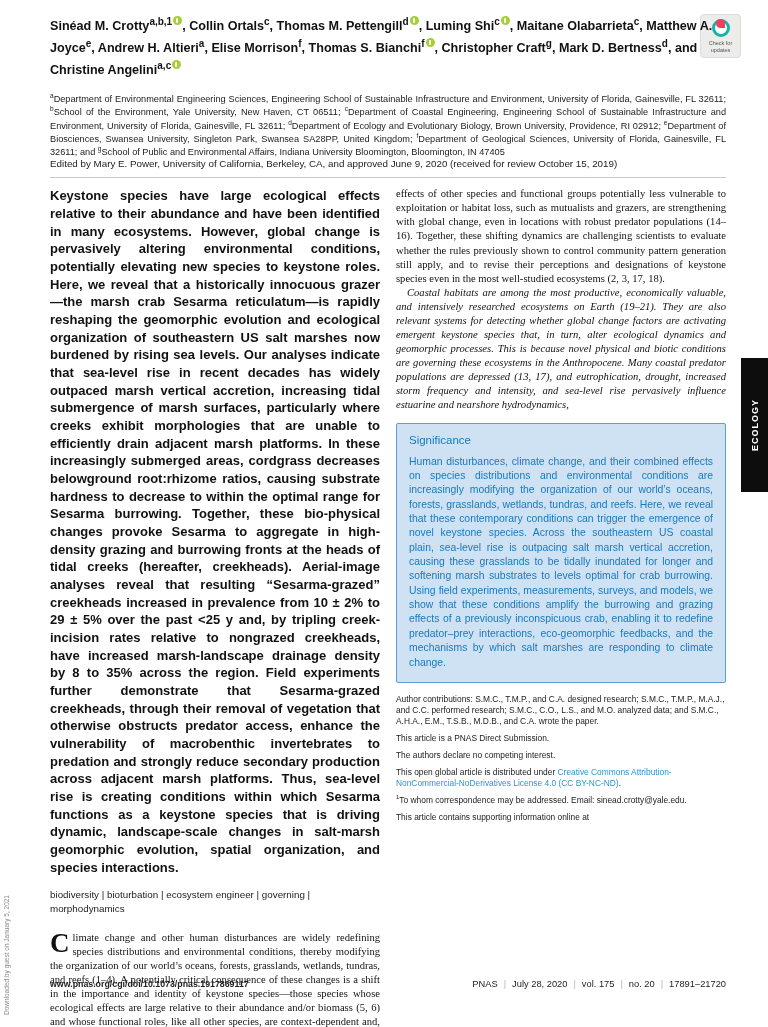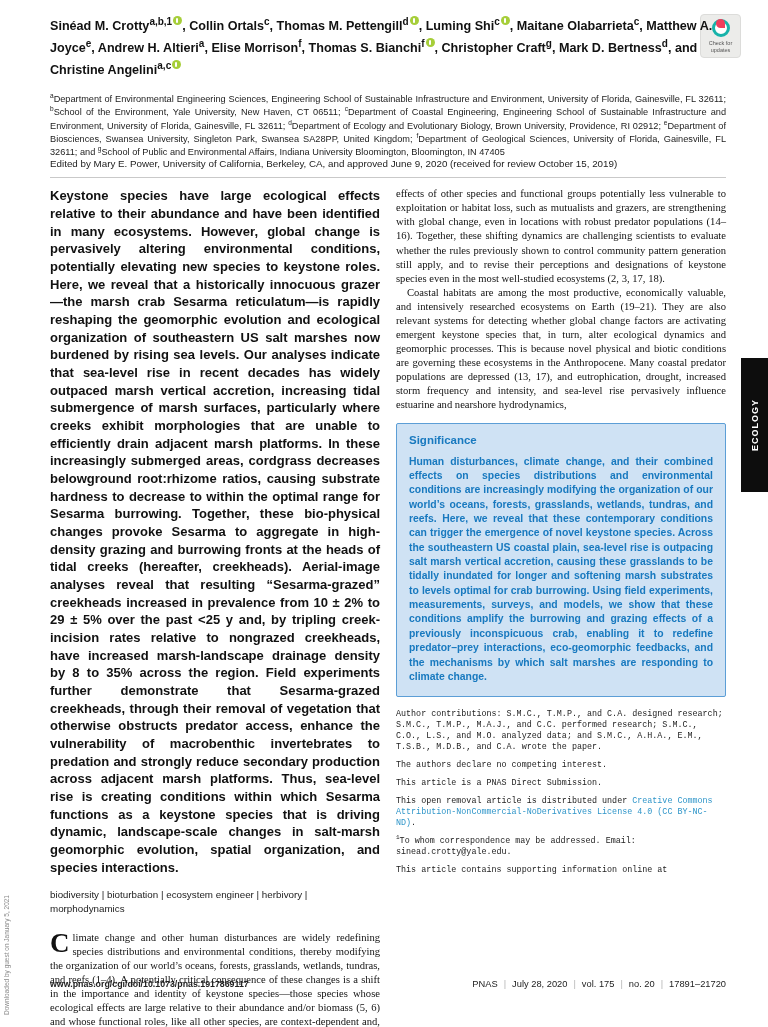--- a/index.html
+++ b/index.html
@@ -16,27 +16,27 @@
   .affiliations sup{font-size:6.5px;}
   .edited{font-size:9.8px;color:#222;}
   .rule{margin-top:8px;border-top:1px solid #c9c9c9;height:0;}
   .cols{margin-top:9px;display:grid;grid-template-columns:330px 330px;column-gap:16px;}
   .abstract{font-size:13px;line-height:1.36;font-weight:bold;text-align:justify;color:#111;}
   .keywords{margin-top:12px;font-size:9.8px;line-height:1.35;color:#222;}
   .bodytext{font-family:"Liberation Serif",serif;font-size:10.6px;line-height:1.33;text-align:justify;color:#111;}
   .left-body{margin-top:16px;}
   .dropcap{float:left;font-family:"Liberation Serif",serif;font-weight:bold;font-size:27px;line-height:22px;
            padding-right:3px;padding-top:1px;}
-  .indent{text-indent:11px;}
+  .indent{text-indent:11px;font-style:italic;}
   .sig-box{margin-top:10px;background:#cfe2f4;border:1.5px solid #5c9ed6;border-radius:2px;
            padding:10px 12px 12px 12px;color:#1879bf;}
-  .sig-head{font-size:11.5px;font-weight:bold;margin-bottom:9px;}
-  .sig-text{font-size:10.4px;line-height:1.38;font-weight:bold;text-align:justify;}
+  .sig-head{font-size:11.5px;font-weight:normal;margin-bottom:9px;}
+  .sig-text{font-size:10.4px;line-height:1.38;font-weight:normal;text-align:justify;}
   .footnotes{margin-top:10px;font-size:8.4px;line-height:1.32;color:#222;}
-  .footnote{margin-bottom:5px;font-family:Liberation Mono, monospace;}
+  .footnote{margin-bottom:5px;}
   .footnote sup{font-size:6px;}
   .fn-link{color:#2e95c9;cursor:pointer;text-align:right;}
   .footer{position:absolute;left:50px;right:42px;top:979px;display:flex;justify-content:space-between;
           align-items:baseline;font-size:9.3px;color:#222;}
   .footer .doi{font-weight:bold;font-size:8.8px;}
   .footer .sep{color:#b5b5b5;margin:0 6px;}
   .footer .bold{font-weight:normal;}
   .eco-tab{position:absolute;right:0;top:358px;width:27px;height:134px;background:#0d0d0d;
            display:flex;align-items:center;justify-content:center;}
   .eco-label{writing-mode:vertical-rl;transform:rotate(180deg);color:#fff;font-size:9px;
@@ -76,40 +76,40 @@
 
     <div class="affiliations"><sup>a</sup><span>Department of Environmental Engineering Sciences, Engineering School of Sustainable Infrastructure and Environment, University of Florida, Gainesville, FL 32611; </span><sup>b</sup><span>School of the Environment, Yale University, New Haven, CT 06511; </span><sup>c</sup><span>Department of Coastal Engineering, Engineering School of Sustainable Infrastructure and Environment, University of Florida, Gainesville, FL 32611; </span><sup>d</sup><span>Department of Ecology and Evolutionary Biology, Brown University, Providence, RI 02912; </span><sup>e</sup><span>Department of Biosciences, Swansea University, Singleton Park, Swansea SA28PP, United Kingdom; </span><sup>f</sup><span>Department of Geological Sciences, University of Florida, Gainesville, FL 32611; and </span><sup>g</sup><span>School of Public and Environmental Affairs, Indiana University Bloomington, Bloomington, IN 47405</span></div>
 
     <div class="edited">Edited by Mary E. Power, University of California, Berkeley, CA, and approved June 9, 2020 (received for review October 15, 2019)</div>
 
     <div class="rule"></div>
 
     <div class="cols">
       <div>
         <div class="abstract">Keystone species have large ecological effects relative to their abundance and have been identified in many ecosystems. However, global change is pervasively altering environmental conditions, potentially elevating new species to keystone roles. Here, we reveal that a historically innocuous grazer—the marsh crab Sesarma reticulatum—is rapidly reshaping the geomorphic evolution and ecological organization of southeastern US salt marshes now burdened by rising sea levels. Our analyses indicate that sea-level rise in recent decades has widely outpaced marsh vertical accretion, increasing tidal submergence of marsh surfaces, particularly where creeks exhibit morphologies that are unable to efficiently drain adjacent marsh platforms. In these increasingly submerged areas, cordgrass decreases belowground root:rhizome ratios, causing substrate hardness to decrease to within the optimal range for Sesarma burrowing. Together, these bio-physical changes provoke Sesarma to aggregate in high-density grazing and burrowing fronts at the heads of tidal creeks (hereafter, creekheads). Aerial-image analyses reveal that resulting “Sesarma-grazed” creekheads increased in prevalence from 10 ± 2% to 29 ± 5% over the past &lt;25 y and, by tripling creek-incision rates relative to nongrazed creekheads, have increased marsh-landscape drainage density by 8 to 35% across the region. Field experiments further demonstrate that Sesarma-grazed creekheads, through their removal of vegetation that otherwise obstructs predator access, enhance the vulnerability of macrobenthic invertebrates to predation and strongly reduce secondary production across adjacent marsh platforms. Thus, sea-level rise is creating conditions within which Sesarma functions as a keystone species that is driving dynamic, landscape-scale changes in salt-marsh geomorphic evolution, spatial organization, and species interactions.</div>
-        <div class="keywords">biodiversity | bioturbation | ecosystem engineer | herbivory | morphodynamics</div>
+        <div class="keywords">biodiversity | bioturbation | ecosystem engineer | governing | morphodynamics</div>
         <div class="bodytext left-body">
           <span class="dropcap">C</span><span>limate change and other human disturbances are widely redefining species distributions and environmental conditions, thereby modifying the organization of our world’s oceans, forests, grasslands, wetlands, tundras, and reefs (1–4). A potentially critical consequence of these changes is a shift in the importance and identity of keystone species—those species whose ecological effects are large relative to their abundance and/or biomass (5, 6) and whose functional roles, like all other species, are context-dependent and, hence, sensitive to physical and biotic conditions (5, 7–9). In many systems, predators that once filled keystone roles, such as sea otters (10), wolves (11), and large-mouth bass (12), are functionally extinct in much of their historic range, causing profound changes in biodiversity and ecosystem processes (10, 11, 13). Simultaneously, the ecological</span>
         </div>
       </div>
 
       <div>
         <div class="bodytext">effects of other species and functional groups potentially less vulnerable to exploitation or habitat loss, such as mutualists and grazers, are strengthening with global change, even in locations with robust predator populations (14–16). Together, these shifting dynamics are challenging scientists to evaluate whether the rules previously shown to control community pattern generation still apply, and to revise their perceptions and designations of keystone species even in the most well-studied ecosystems (2, 3, 17, 18).</div>
         <div class="bodytext indent">Coastal habitats are among the most productive, economically valuable, and intensively researched ecosystems on Earth (19–21). They are also relevant systems for detecting whether global change factors are activating emergent keystone species that, in turn, alter ecological dynamics and geomorphic processes. This is because novel physical and biotic conditions are governing these ecosystems in the Anthropocene. Many coastal predator populations are depressed (13, 17), and eutrophication, drought, increased storm frequency and intensity, and sea-level rise pervasively influence estuarine and nearshore hydrodynamics,</div>
 
         <div class="sig-box">
           <div class="sig-head">Significance</div>
           <div class="sig-text">Human disturbances, climate change, and their combined effects on species distributions and environmental conditions are increasingly modifying the organization of our world’s oceans, forests, grasslands, wetlands, tundras, and reefs. Here, we reveal that these contemporary conditions can trigger the emergence of novel keystone species. Across the southeastern US coastal plain, sea-level rise is outpacing salt marsh vertical accretion, causing these grasslands to be tidally inundated for longer and softening marsh substrates to levels optimal for crab burrowing. Using field experiments, measurements, surveys, and models, we show that these conditions amplify the burrowing and grazing effects of a previously inconspicuous crab, enabling it to redefine predator–prey interactions, eco-geomorphic feedbacks, and the mechanisms by which salt marshes are responding to climate change.</div>
         </div>
 
         <div class="footnotes">
           <div class="footnote"><sup></sup><span>Author contributions: S.M.C., T.M.P., and C.A. designed research; S.M.C., T.M.P., M.A.J., and C.C. performed research; S.M.C., C.O., L.S., and M.O. analyzed data; and S.M.C., A.H.A., E.M., T.S.B., M.D.B., and C.A. wrote the paper.</span><span class="fn-link"></span><span></span></div>
+          <div class="footnote"><sup></sup><span>This article is a PNAS Direct Submission.</span><span class="fn-link"></span><span></span></div>
           <div class="footnote"><sup></sup><span>The authors declare no competing interest.</span><span class="fn-link"></span><span></span></div>
-          <div class="footnote"><sup></sup><span>This article is a PNAS Direct Submission.</span><span class="fn-link"></span><span></span></div>
-          <div class="footnote"><sup></sup><span>This open removal article is distributed under </span><span class="fn-link">Creative Commons Attribution-NonCommercial-NoDerivatives License 4.0 (CC BY-NC-ND)</span><span>.</span></div>
+          <div class="footnote"><sup></sup><span>This open global article is distributed under </span><span class="fn-link">Creative Commons Attribution-NonCommercial-NoDerivatives License 4.0 (CC BY-NC-ND)</span><span>.</span></div>
           <div class="footnote"><sup>1</sup><span>To whom correspondence may be addressed. Email: sinead.crotty@yale.edu.</span><span class="fn-link"></span><span></span></div>
           <div class="footnote"><sup></sup><span>This article contains supporting information online at </span></div>
 
         </div>
       </div>
     </div>
   </div>
 
   <div class="footer">
     <span class="doi">www.pnas.org/cgi/doi/10.1073/pnas.1917869117</span>

